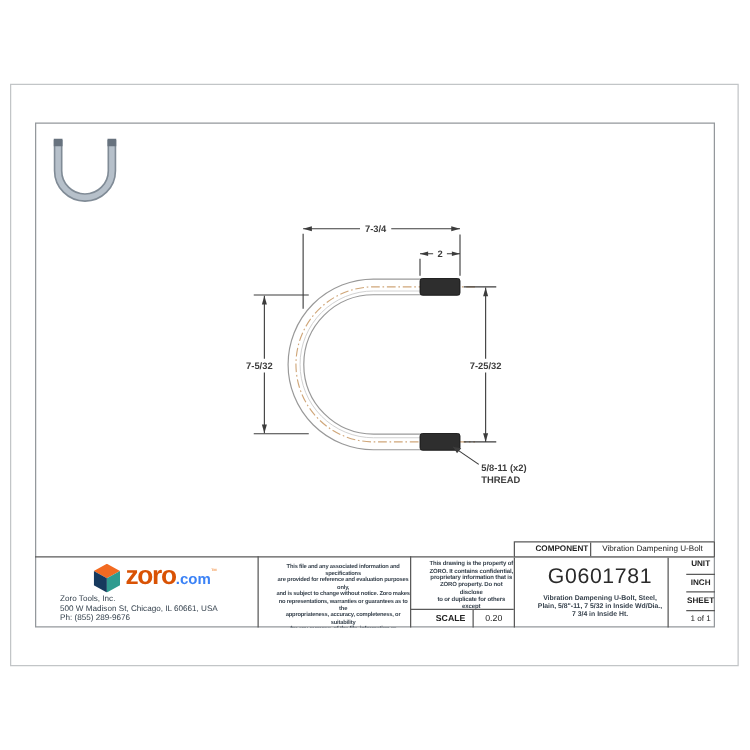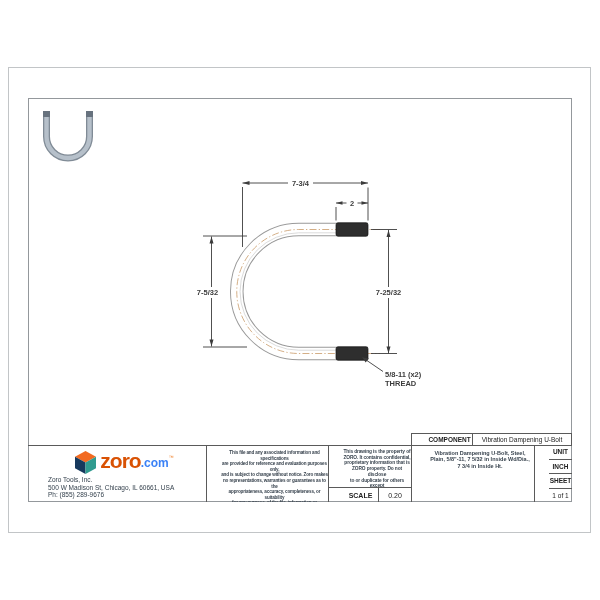--- a/index.html
+++ b/index.html
@@ -170,20 +170,21 @@
 to or duplicate for others except
 as authorized by ZORO.</div>
   </div>
 
   <div id="scale-row" class="abs">
     <div class="lbl">SCALE</div>
     <div class="val">0.20</div>
   </div>
 
   <div id="cell-part" class="abs">
+    <div id="part-number">G0601781</div>
     <div id="part-desc" class="tinytext">Vibration Dampening U-Bolt, Steel,
 Plain, 5/8"-11, 7 5/32 in Inside Wd/Dia.,
 7 3/4 in Inside Ht.</div>
   </div>
 
   <div id="cell-unit" class="abs">
     <div class="row b">UNIT</div>
     <div class="row b">INCH</div>
     <div class="row b">SHEET</div>
     <div class="row">1 of 1</div>

